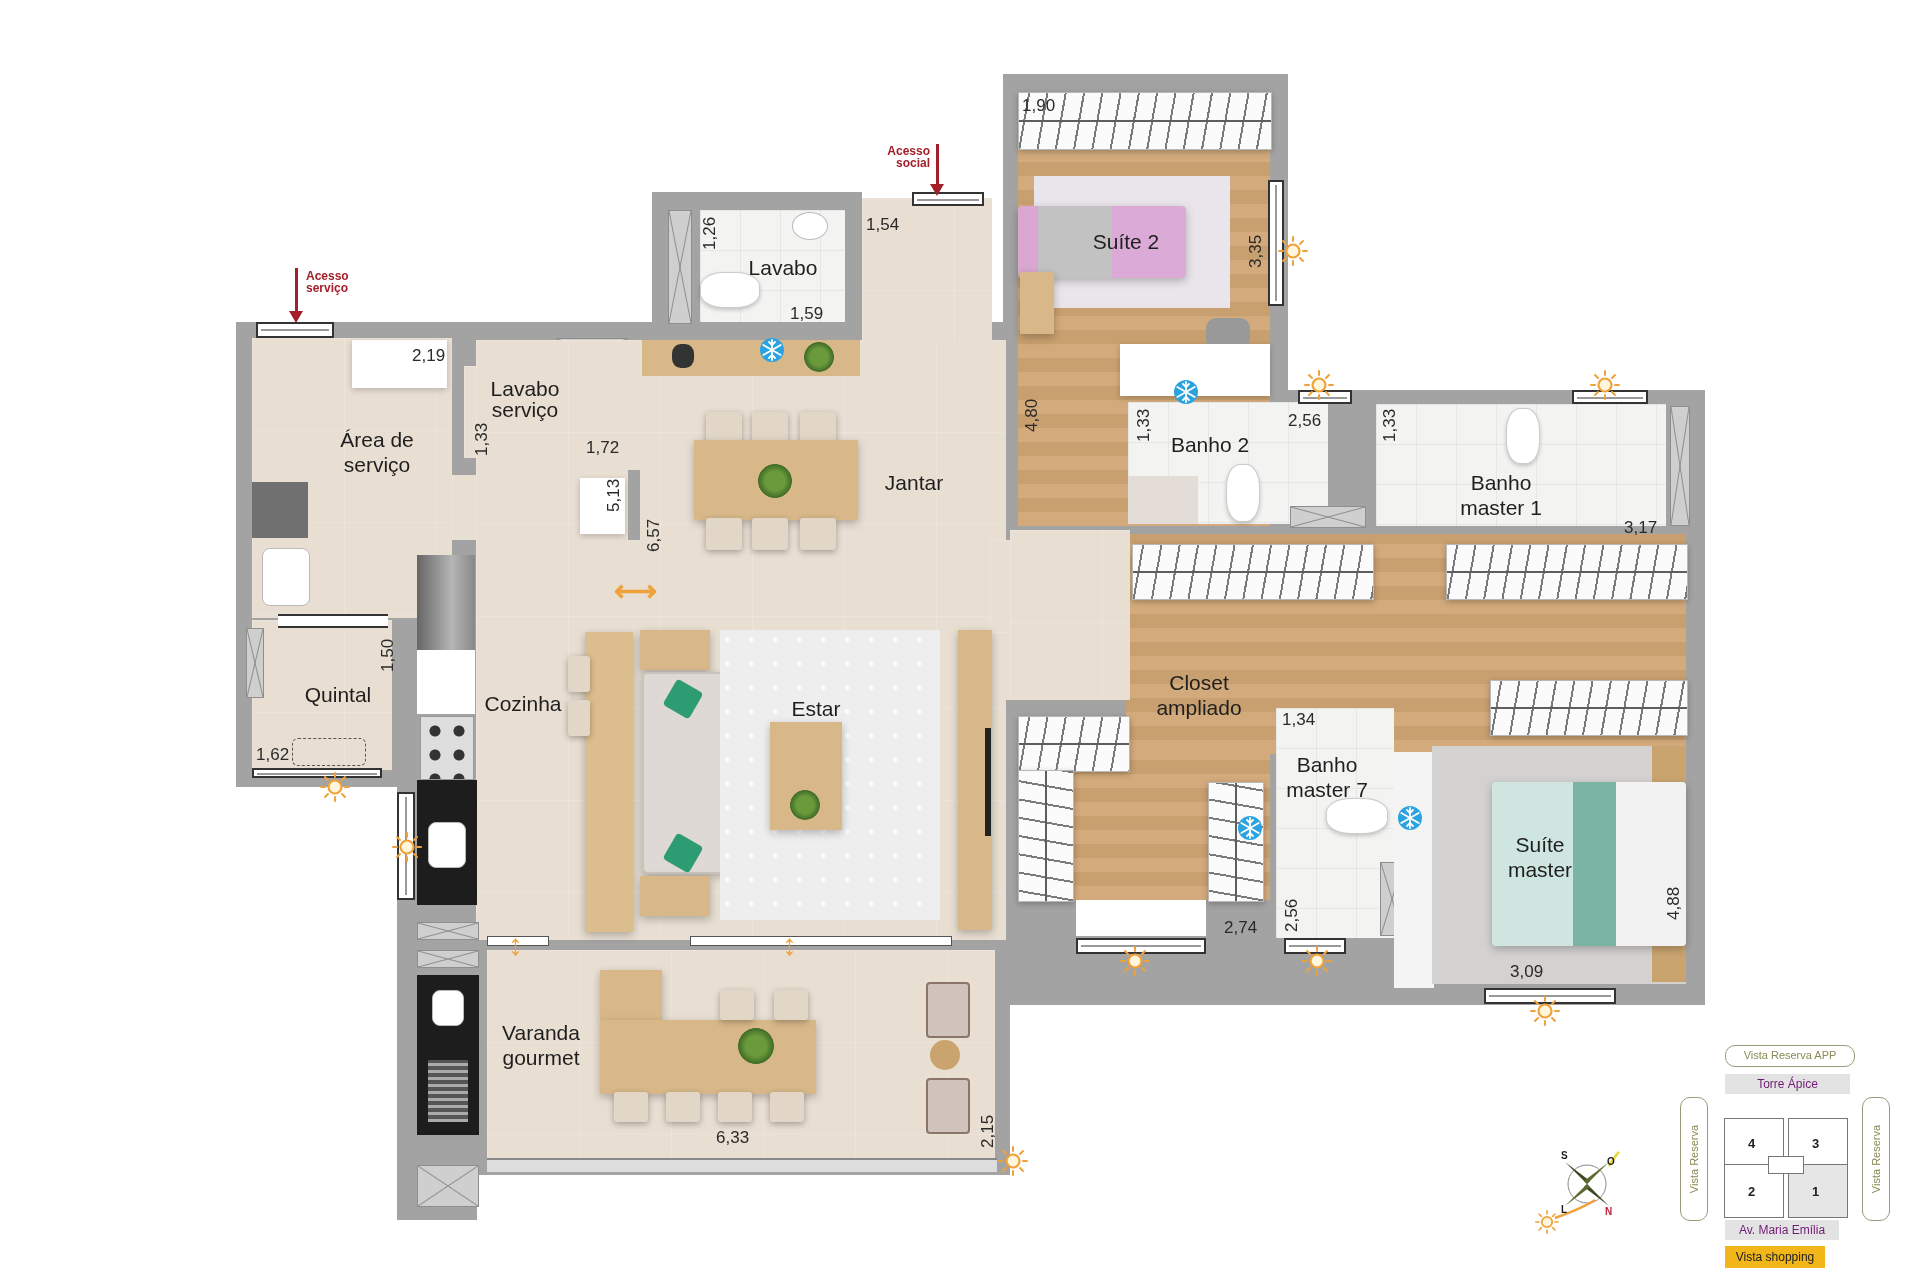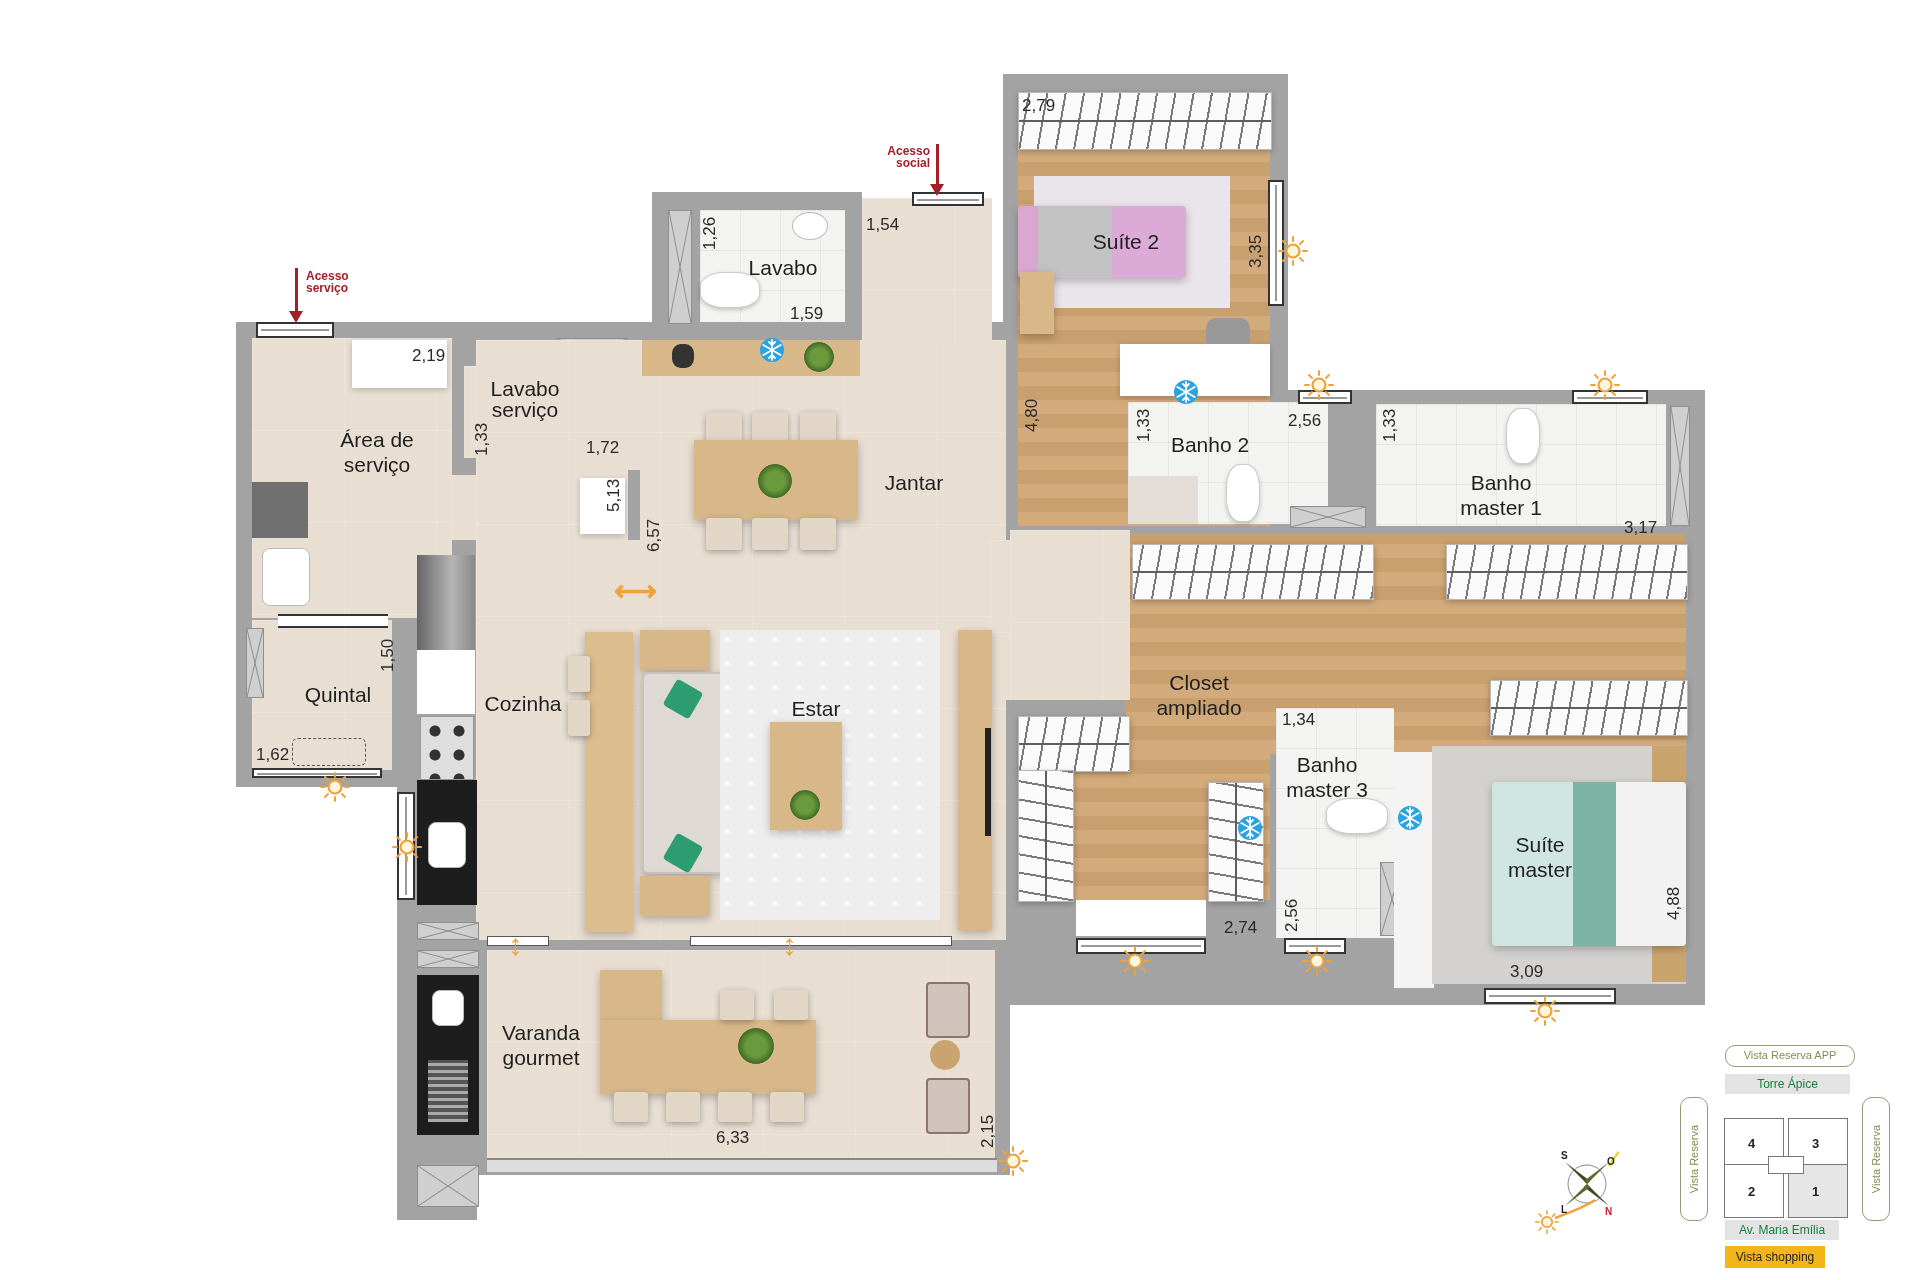--- a/index.html
+++ b/index.html
@@ -37,21 +37,21 @@
   .pillow{position:absolute;width:30px;height:30px;background:#2e9c72;transform:rotate(30deg);border-radius:4px;}
   .bed{position:absolute;border-radius:4px;box-shadow:0 3px 8px rgba(0,0,0,.25);}
   .toilet{position:absolute;background:#fff;border:1px solid #ccc;border-radius:40%;box-shadow:0 2px 4px rgba(0,0,0,.2);}
   .sink{position:absolute;background:#fff;border:1px solid #bbb;border-radius:8px;}
   .counter-black{position:absolute;background:#1d1d1d;}
   .stove{position:absolute;background:#dedede;border:1px solid #999;
      background-image:radial-gradient(circle,#333 0 5px,transparent 6px);background-size:24px 24px;background-position:2px 2px;}
   .fridge{position:absolute;background:linear-gradient(90deg,#666,#b5b5b5 60%,#888);}
   .orange-arrow{position:absolute;color:#f0a23a;font-size:30px;line-height:30px;font-weight:bold;}
   .keymap-pill{position:absolute;border:1.5px solid #9a9a7a;border-radius:10px;color:#8a8a55;font-size:11px;text-align:center;background:#fff;box-sizing:border-box;}
-  .keymap-bar{position:absolute;background:#e3e3e3;color:#15803d;font-size:12px;text-align:center;line-height:20px;}
+  .keymap-bar{position:absolute;background:#e3e3e3;color:#701a75;font-size:12px;text-align:center;line-height:20px;}
   .keymap-bar.yellow{background:#f2b61a;color:#222;}
   .keymap-plan{position:absolute;border:1.5px solid #777;background:#fff;}
   .keymap-num{position:absolute;font-size:13px;font-weight:bold;color:#222;}
   .vpill{position:absolute;border:1.5px solid #9a9a7a;border-radius:10px;background:#fff;}
   .vpill span{position:absolute;left:50%;top:50%;transform:translate(-50%,-50%) rotate(-90deg);font-size:11px;color:#8a8a55;white-space:nowrap;}
 </style>
 </head>
 <body>
 
 <svg width="0" height="0" style="position:absolute">
@@ -237,36 +237,36 @@
 <div class="label" style="left:298px;top:682px;width:80px;">Quintal</div>
 <div class="label" style="left:478px;top:691px;width:90px;">Cozinha</div>
 <div class="label" style="left:738px;top:255px;width:90px;">Lavabo</div>
 <div class="label" style="left:874px;top:470px;width:80px;">Jantar</div>
 <div class="label" style="left:780px;top:696px;width:72px;">Estar</div>
 <div class="label" style="left:495px;top:1020px;width:92px;white-space:normal;">Varanda gourmet</div>
 <div class="label" style="left:1078px;top:229px;width:96px;">Suíte 2</div>
 <div class="label" style="left:1160px;top:432px;width:100px;">Banho 2</div>
 <div class="label" style="left:1446px;top:470px;width:110px;white-space:normal;">Banho master 1</div>
 <div class="label" style="left:1144px;top:670px;width:110px;white-space:normal;">Closet ampliado</div>
-<div class="label" style="left:1272px;top:752px;width:110px;white-space:normal;">Banho master 3</div>
+<div class="label" style="left:1272px;top:752px;width:110px;white-space:normal;">Banho master 7</div>
 <div class="label" style="left:1492px;top:832px;width:96px;white-space:normal;">Suíte master</div>
 
 <div class="dim" style="left:412px;top:346px;">2,19</div>
 <div class="dim v" style="left:472px;top:456px;">1,33</div>
 <div class="dim" style="left:586px;top:438px;">1,72</div>
 <div class="dim v" style="left:378px;top:672px;">1,50</div>
 <div class="dim" style="left:256px;top:745px;">1,62</div>
 <div class="dim v" style="left:700px;top:250px;">1,26</div>
 <div class="dim" style="left:790px;top:304px;">1,59</div>
 <div class="dim" style="left:866px;top:215px;">1,54</div>
 <div class="dim v" style="left:604px;top:512px;">5,13</div>
 <div class="dim v" style="left:644px;top:552px;">6,57</div>
 <div class="dim" style="left:716px;top:1128px;">6,33</div>
 <div class="dim v" style="left:978px;top:1148px;">2,15</div>
-<div class="dim" style="left:1022px;top:96px;">2,79</div>
+<div class="dim" style="left:1022px;top:96px;">1,90</div>
 <div class="dim v" style="left:1246px;top:268px;">3,35</div>
 <div class="dim v" style="left:1022px;top:432px;">4,80</div>
 <div class="dim v" style="left:1134px;top:442px;">1,33</div>
 <div class="dim" style="left:1288px;top:411px;">2,56</div>
 <div class="dim v" style="left:1380px;top:442px;">1,33</div>
 <div class="dim" style="left:1624px;top:506px;margin-top:12px;">3,17</div>
 <div class="dim" style="left:1282px;top:710px;">1,34</div>
 <div class="dim v" style="left:1282px;top:932px;">2,56</div>
 <div class="dim" style="left:1224px;top:918px;">2,74</div>
 <div class="dim" style="left:1510px;top:962px;">3,09</div>

